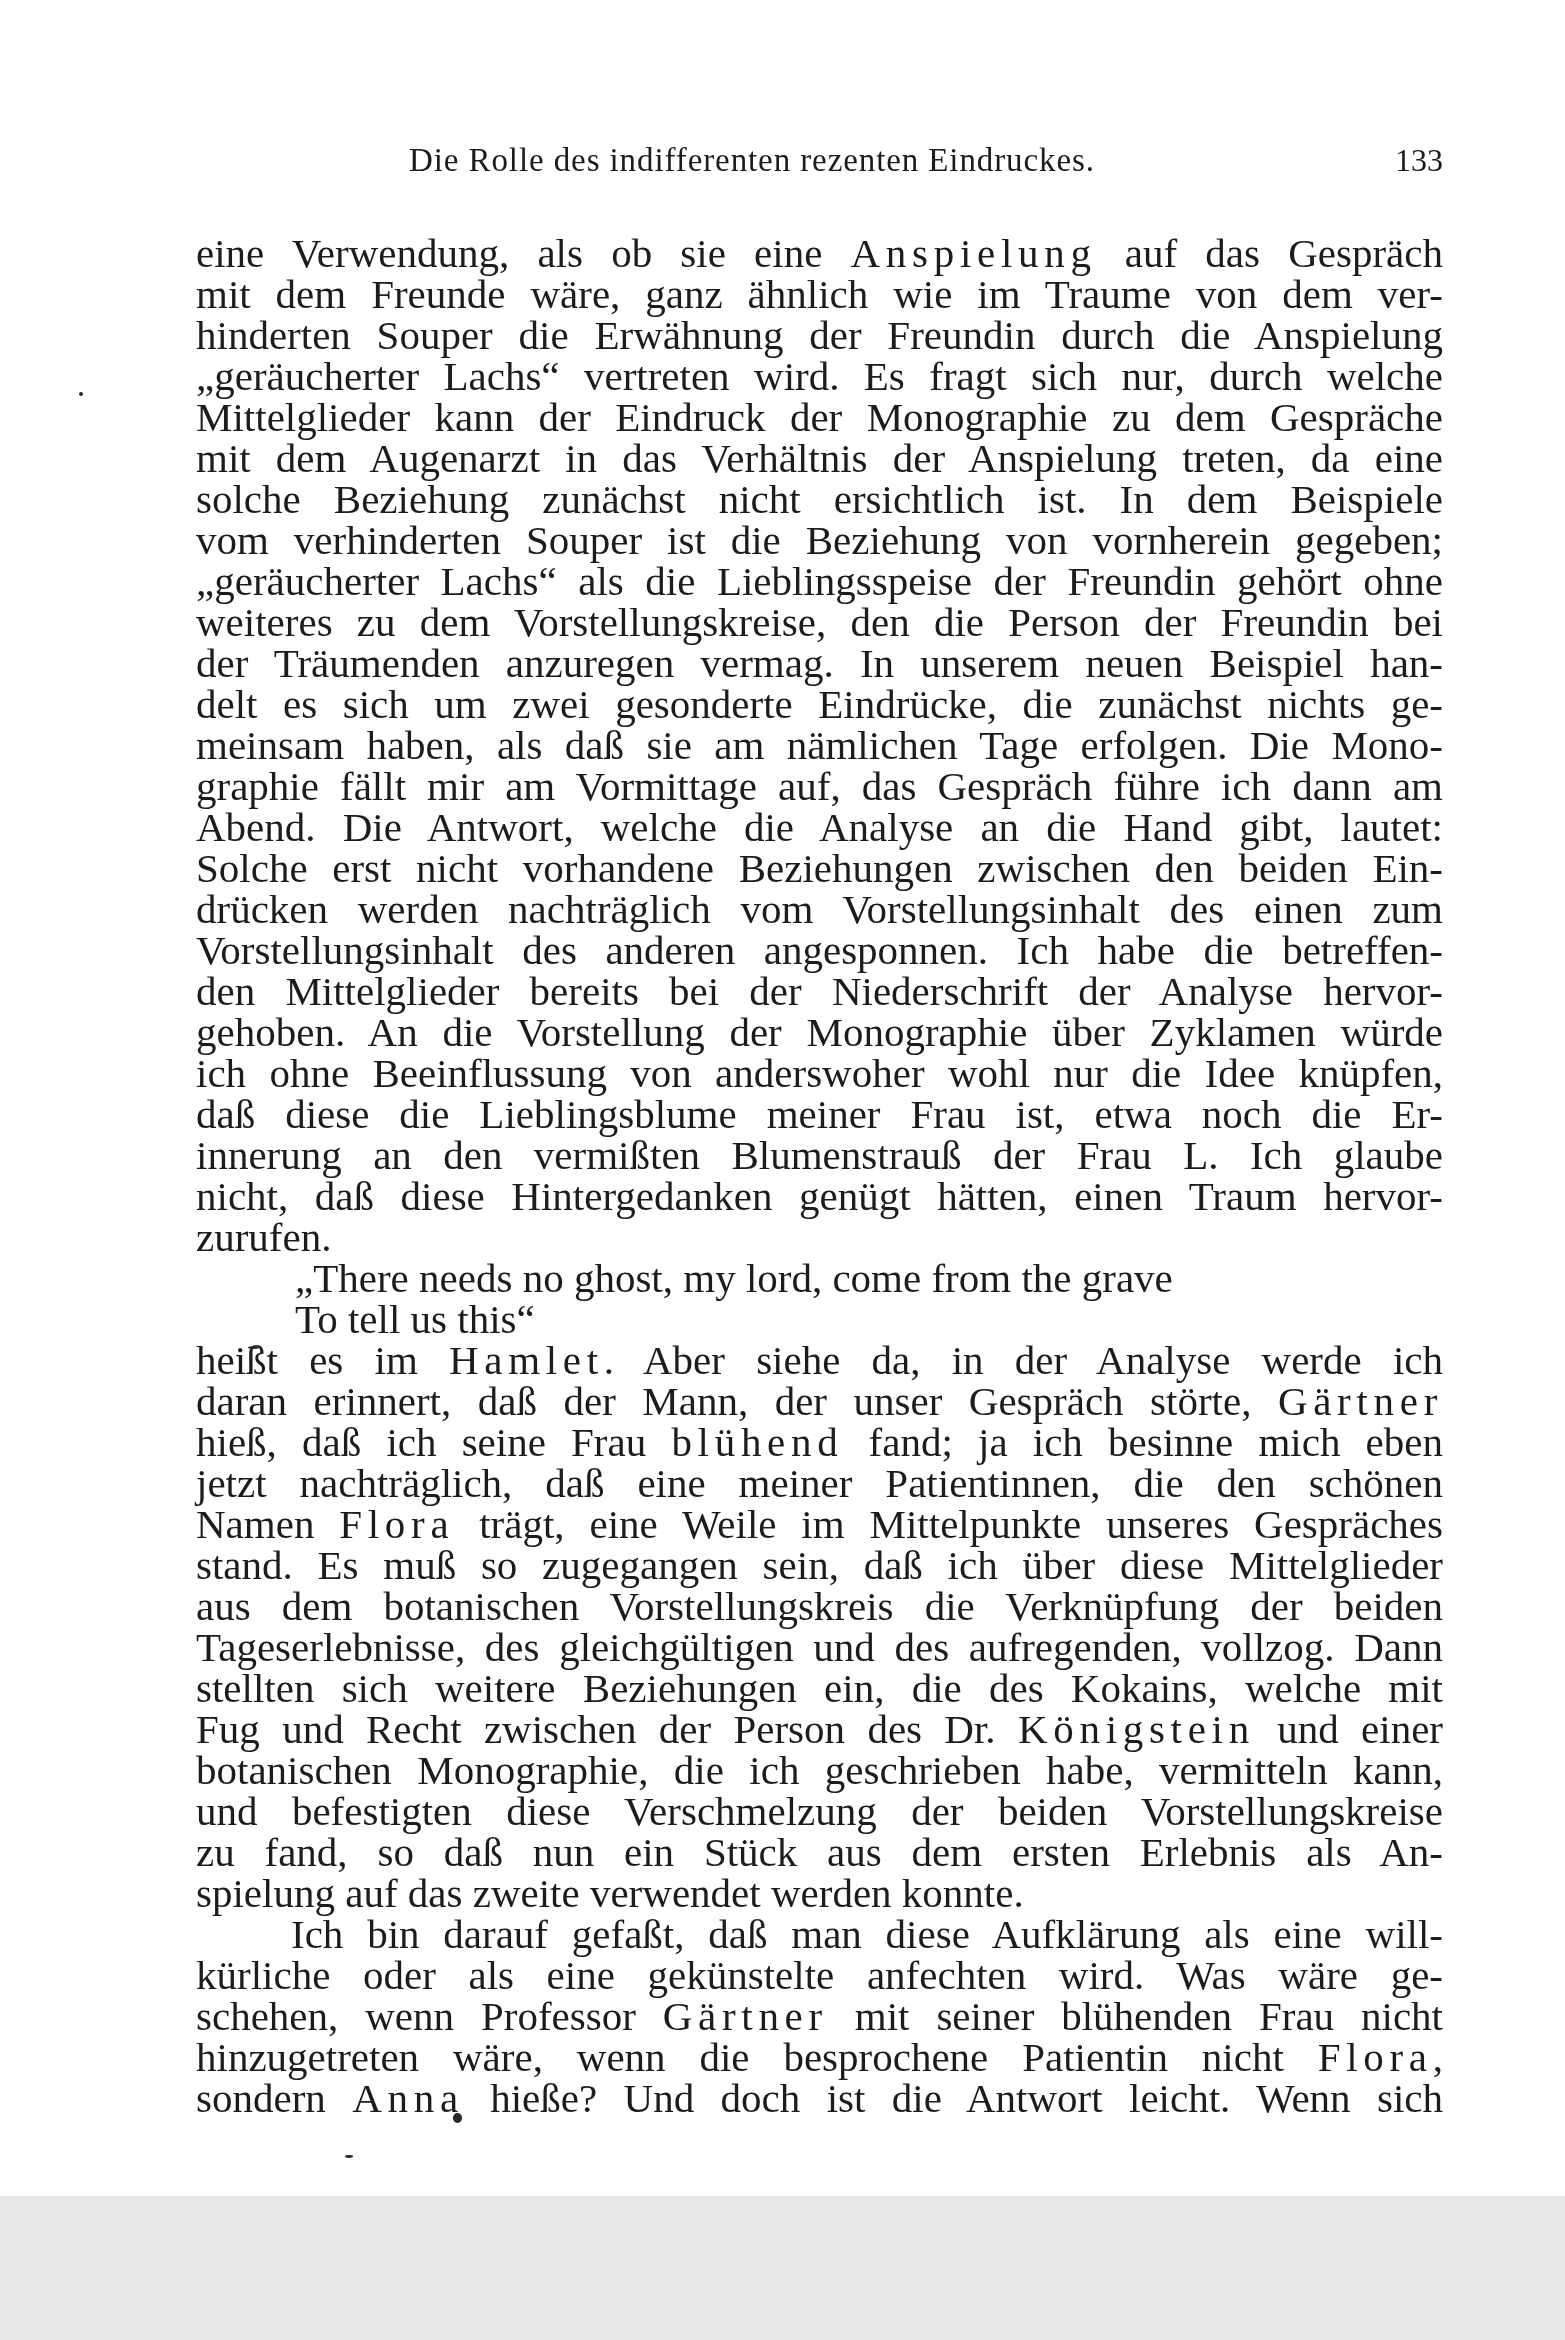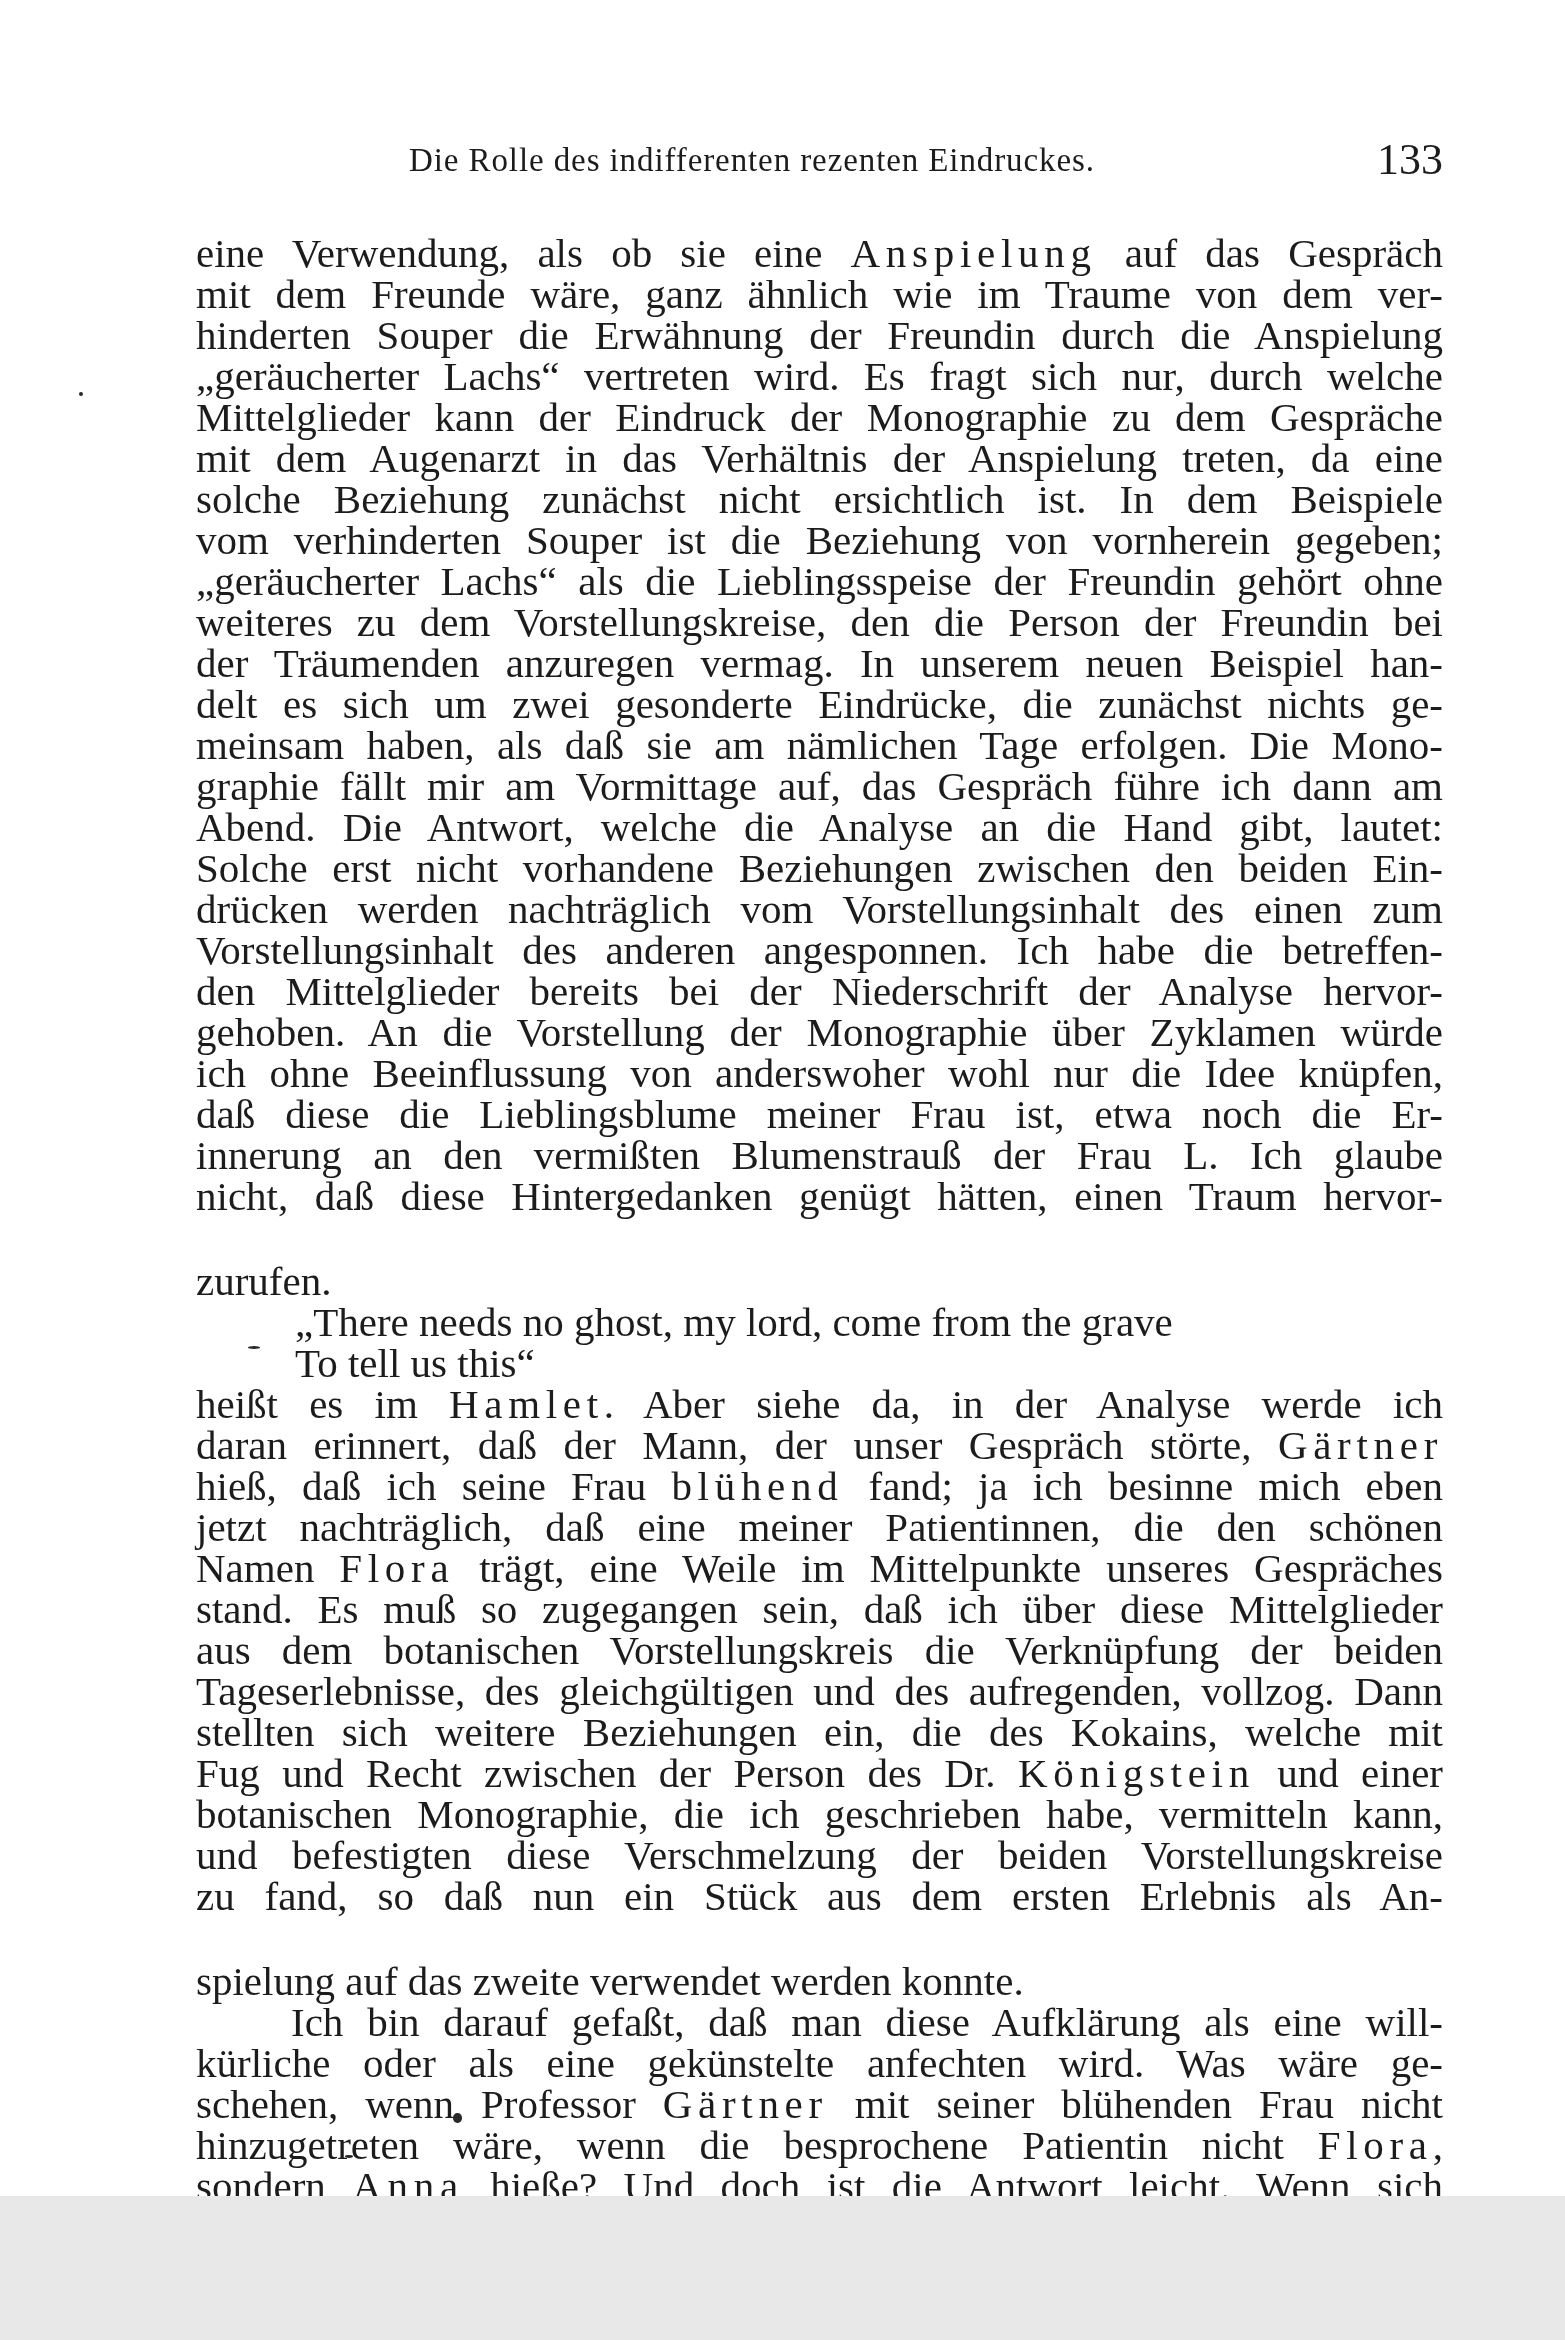--- a/index.html
+++ b/index.html
@@ -32,40 +32,39 @@
     right: 109px;
     text-align: center;
     letter-spacing: 0.9px;
     white-space: nowrap;
   }
   #page-number {
     position: absolute;
     right: 0;
     top: 0;
     text-align: right;
-    font-size: 44px;
+    font-size: 32px;
   }
   #body-text {
     position: absolute;
     top: 233px;
     left: 196px;
     width: 1247px;
   }
   .line {
     height: 41px;
     line-height: 41px;
     font-size: 41px;
     text-align: justify;
     text-align-last: justify;
     white-space: nowrap;
   }
   .line.end {
     text-align: left;
     text-align-last: left;
-    margin-top: 44px;
   }
   .line.quote {
     text-align: left;
     text-align-last: left;
     padding-left: 99px;
   }
   .line.indent {
     text-indent: 95px;
   }
   .spaced {

